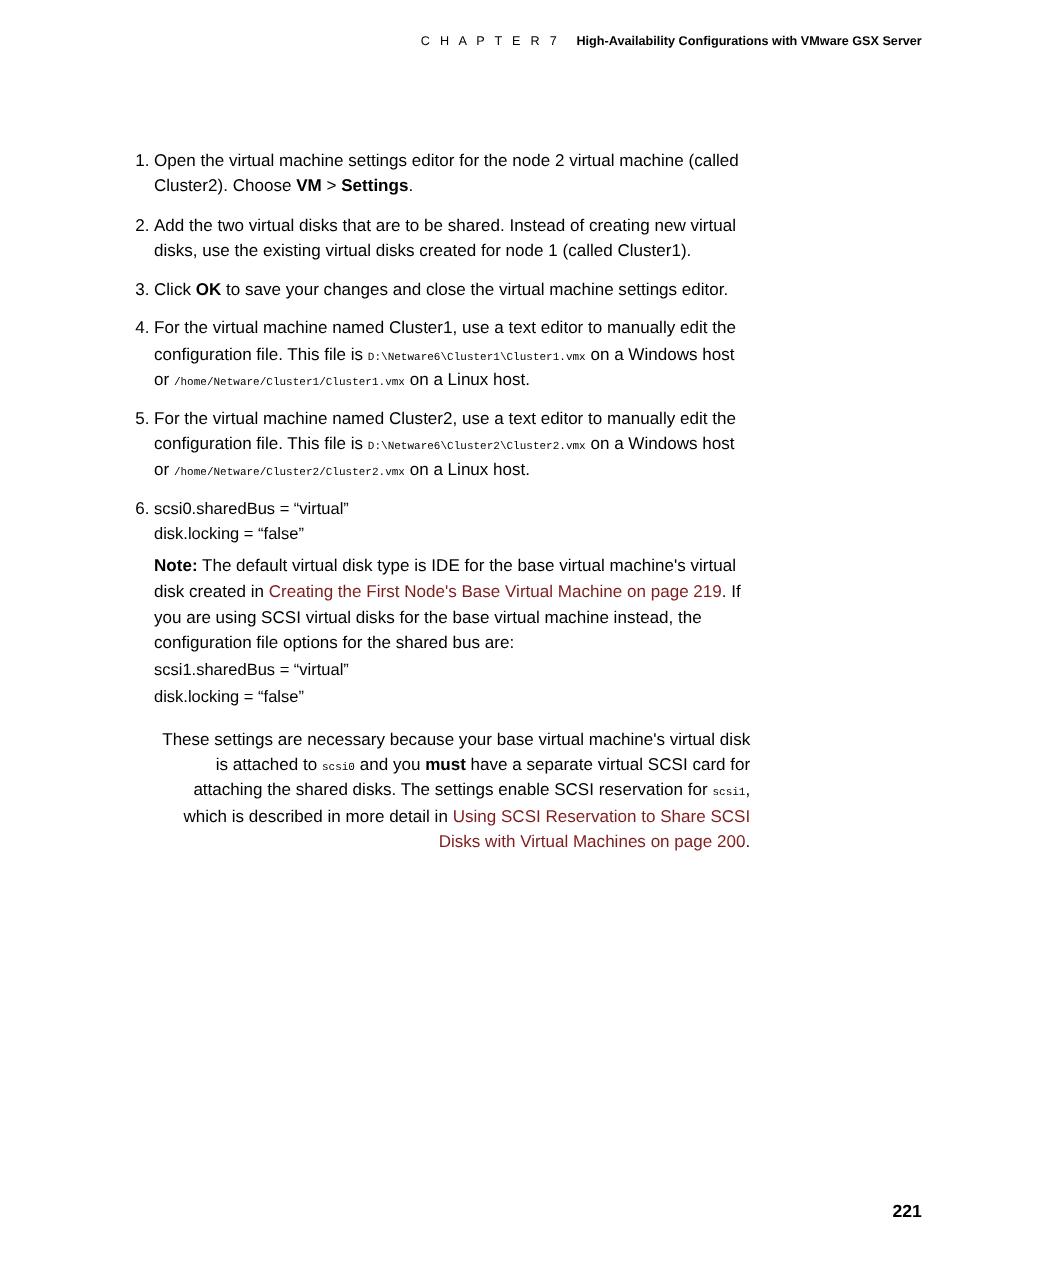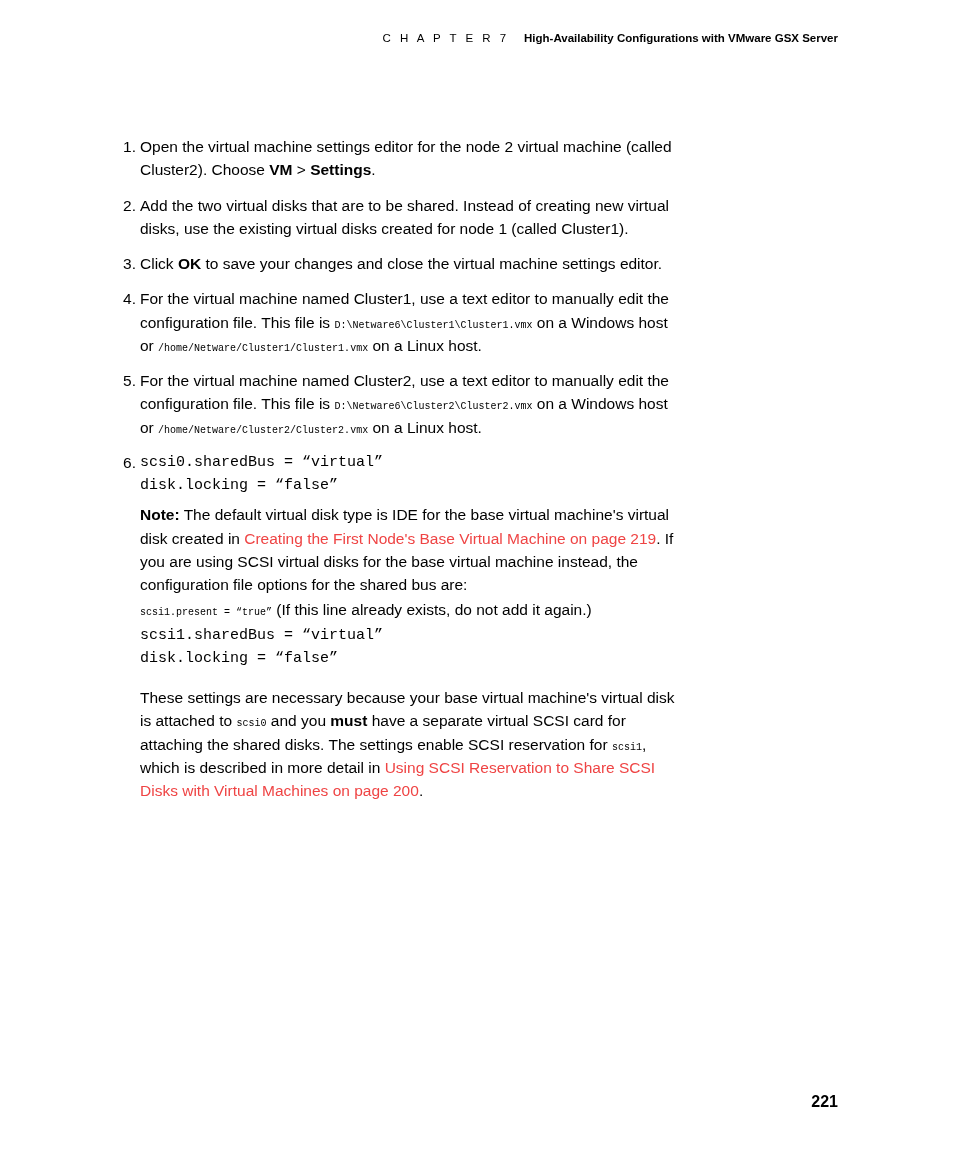--- a/index.html
+++ b/index.html
@@ -62,35 +62,36 @@
     top: 0;
     width: 22px;
     text-align: right;
   }
   .mono {
     font-family: "Courier New", Courier, monospace;
     font-size: 10px;
   }
   .codeblock {
     display: block;
-    font-family: Liberation Mono, monospace;
+    font-family: Liberation Sans, sans-serif;
     font-size: 15px;
     white-space: pre;
     line-height: 1.55;
     margin-top: 2px;
   }
   a.link {
-    color: #ef4444;
+    color: #7f1d1d;
     text-decoration: none;
   }
   .bold { font-weight: 700; }
   .note-label { font-weight: 700; margin-top: 32px; }
   .closing {
     margin-top: 16px;
     padding-left: 22px;
+    text-align: right;
   }
   .page-number {
     position: absolute;
     bottom: 48px;
     right: 54px;
     font-size: 16px;
     font-weight: 700;
   }
 </style>
 </head>
@@ -126,23 +127,20 @@
       <li>
         <span>For the virtual machine named Cluster2, use a text editor to manually edit the configuration file. This file is </span><span class="mono">D:\Netware6\Cluster2\Cluster2.vmx</span><span> on a Windows host or </span><span class="mono">/home/Netware/Cluster2/Cluster2.vmx</span><span> on a Linux host.</span>
       </li>
 
       <li>
         <span class="codeblock">scsi0.sharedBus = “virtual”
 disk.locking = “false”</span>
         <div style="margin-top:6px;">
           <span class="note-label">Note:</span><span>  The default virtual disk type is IDE for the base virtual machine's virtual disk created in </span><a class="link" href="#">Creating the First Node's Base Virtual Machine on page 219</a><span>. If you are using SCSI virtual disks for the base virtual machine instead, the configuration file options for the shared bus are:</span>
         </div>
-        <div style="margin-top:2px;">
-          <span class="mono">scsi1.present = “true”</span><span>  (If this line already exists, do not add it again.)</span>
-        </div>
         <span class="codeblock">scsi1.sharedBus = “virtual”
 disk.locking = “false”</span>
       </li>
 
     </ol>
 
     <div class="closing">
       <span>These settings are necessary because your base virtual machine's virtual disk is attached to </span><span class="mono">scsi0</span><span> and you </span><span class="bold">must</span><span> have a separate virtual SCSI card for attaching the shared disks. The settings enable SCSI reservation for </span><span class="mono">scsi1</span><span>, which is described in more detail in </span><a class="link" href="#">Using SCSI Reservation to Share SCSI Disks with Virtual Machines on page 200</a><span>.</span>
     </div>
   </div>

